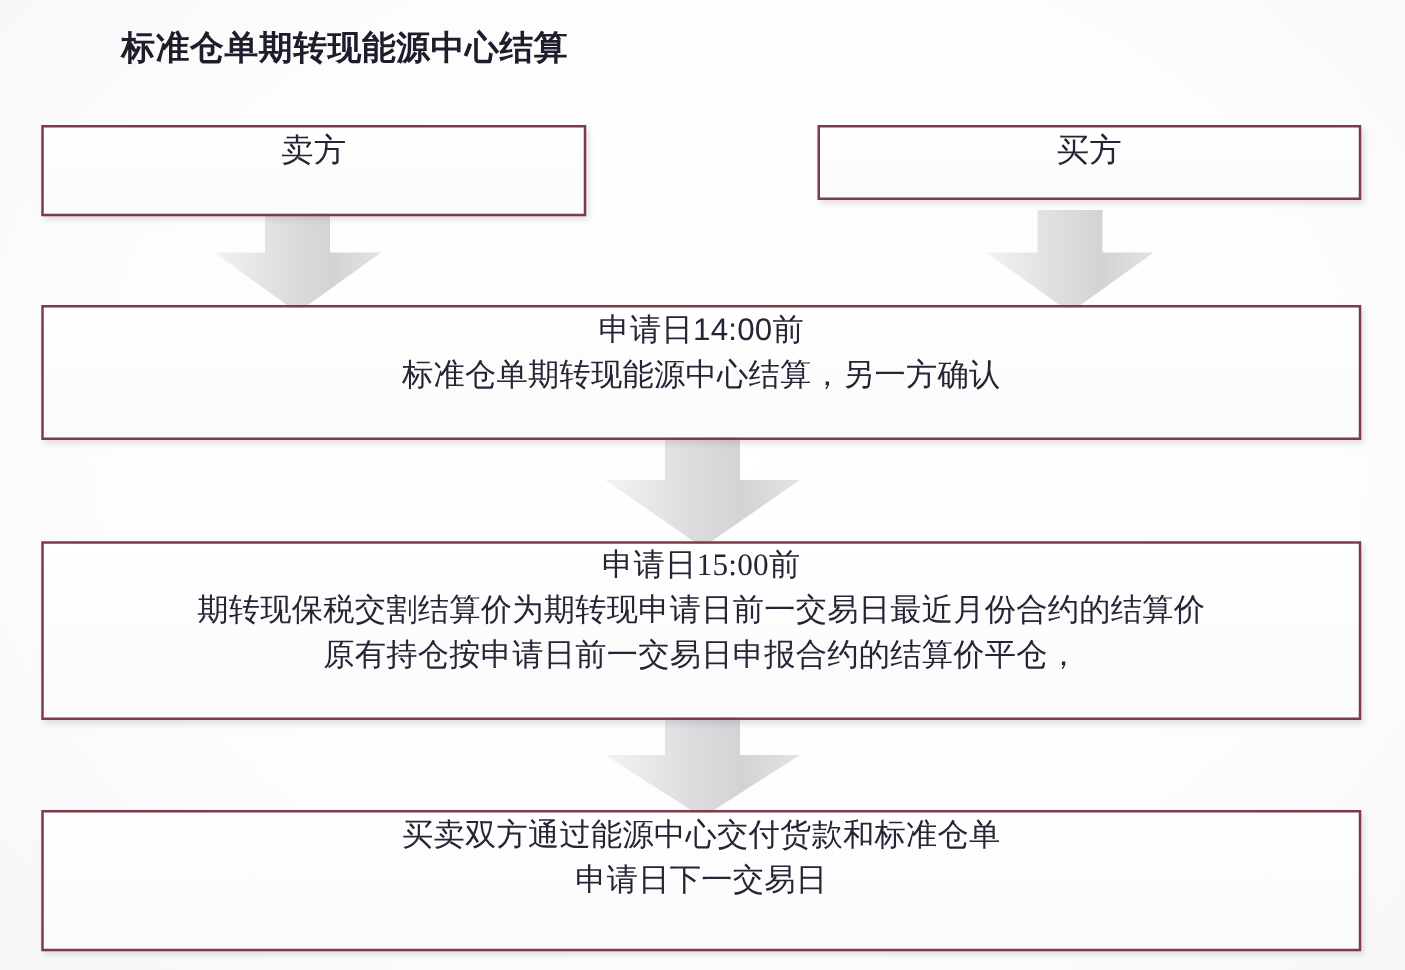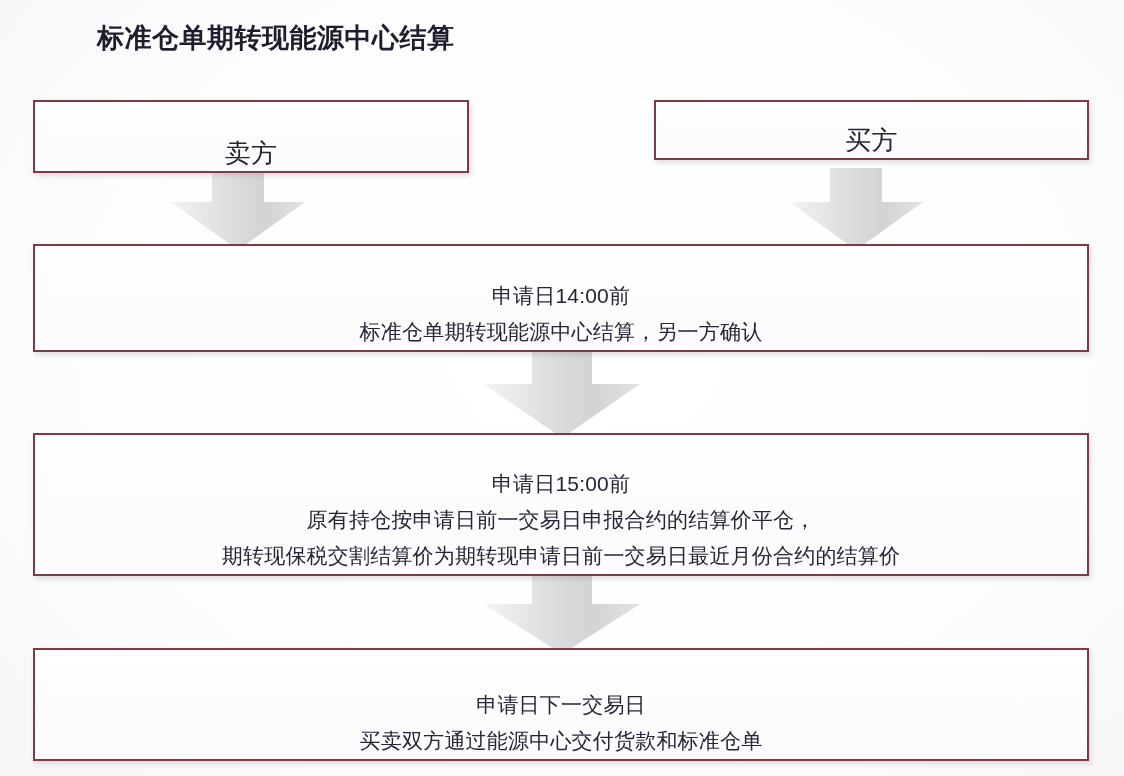--- a/index.html
+++ b/index.html
@@ -43,38 +43,38 @@
     box-sizing: border-box;
     border: 2px solid #7c3b45;
     background:
       linear-gradient(180deg, #ffffff 0%, #fdfcfd 60%, #fbfafc 100%);
     box-shadow:
       2px 3px 5px rgba(120, 110, 120, 0.22),
       0 1px 0 rgba(255, 255, 255, 0.9) inset;
     display: flex;
     flex-direction: column;
     align-items: center;
-    justify-content: flex-end;
+    justify-content: flex-start;
     z-index: 3;
   }
 
   .flow-box .line {
     color: #252536;
-    font-size: 21px;
+    font-size: 25px;
     line-height: 36px;
     white-space: nowrap;
     text-align: center;
     letter-spacing: 0.2px;
   }
 
   
   #box-seller      { left: 33px;  top: 100px; width: 436px; height: 73px; }
   #box-buyer       { left: 654px; top: 100px; width: 435px; height: 60px; }
   #box-step-1      { left: 33px;  top: 244px; width: 1056px; height: 108px; }
-  #box-step-2      { left: 33px;  top: 433px; width: 1056px; height: 143px; }
+  #box-step-2      { left: 33px;  top: 433px; width: 1056px; height: 143px; font-family: Liberation Serif, serif; }
   #box-step-3      { left: 33px;  top: 648px; width: 1056px; height: 113px; }
 
   #box-seller .line,
   #box-buyer  .line { font-size: 26px; }
 
   
   .flow-arrow {
     position: absolute;
     z-index: 1;
     display: block;
@@ -144,36 +144,36 @@
           <stop offset="70%" stop-color="#d3d3d6"></stop>
           <stop offset="100%" stop-color="#e3e3e6"></stop>
         </linearGradient>
       </defs>
       <polygon points="48,0 108,0 108,38 156,38 78,92 0,38 48,38" fill="url(#gradC)"></polygon>
     </svg>
   </div>
 
   <div class="flow-box" id="box-step-2">
     <div class="line">申请日15:00前</div>
+    <div class="line">期转现保税交割结算价为期转现申请日前一交易日最近月份合约的结算价</div>
     <div class="line">原有持仓按申请日前一交易日申报合约的结算价平仓，</div>
-    <div class="line">期转现保税交割结算价为期转现申请日前一交易日最近月份合约的结算价</div>
   </div>
 
   <div class="flow-arrow" id="arrow-mid-2">
     <svg viewBox="0 0 156 84" width="156" height="84" aria-hidden="true">
       <defs>
         <linearGradient id="gradD" x1="0" y1="0" x2="1" y2="0">
           <stop offset="0%" stop-color="#f3f3f4"></stop>
           <stop offset="42%" stop-color="#dedee1"></stop>
           <stop offset="70%" stop-color="#d3d3d6"></stop>
           <stop offset="100%" stop-color="#e3e3e6"></stop>
         </linearGradient>
       </defs>
       <polygon points="48,0 108,0 108,34 156,34 78,84 0,34 48,34" fill="url(#gradD)"></polygon>
     </svg>
   </div>
 
   <div class="flow-box" id="box-step-3">
+    <div class="line">买卖双方通过能源中心交付货款和标准仓单</div>
     <div class="line">申请日下一交易日</div>
-    <div class="line">买卖双方通过能源中心交付货款和标准仓单</div>
   </div>
 
 </div>
 
 </body></html>

